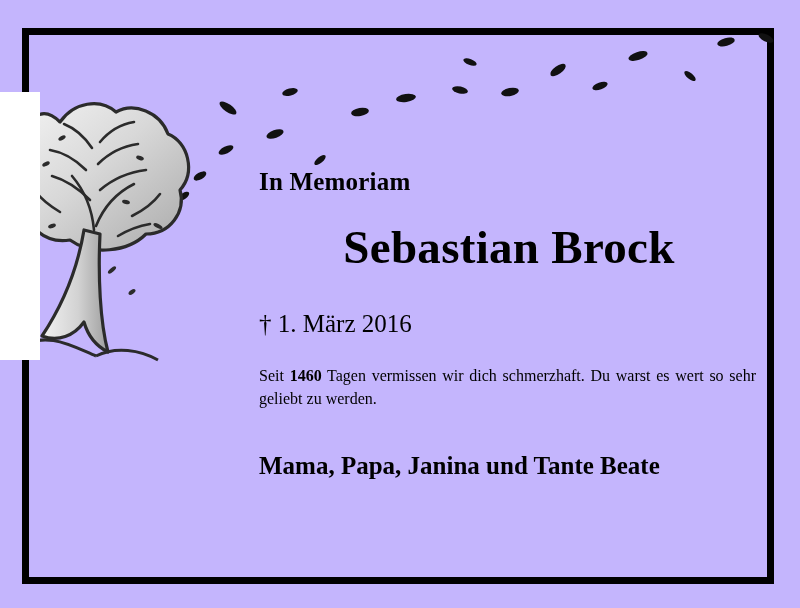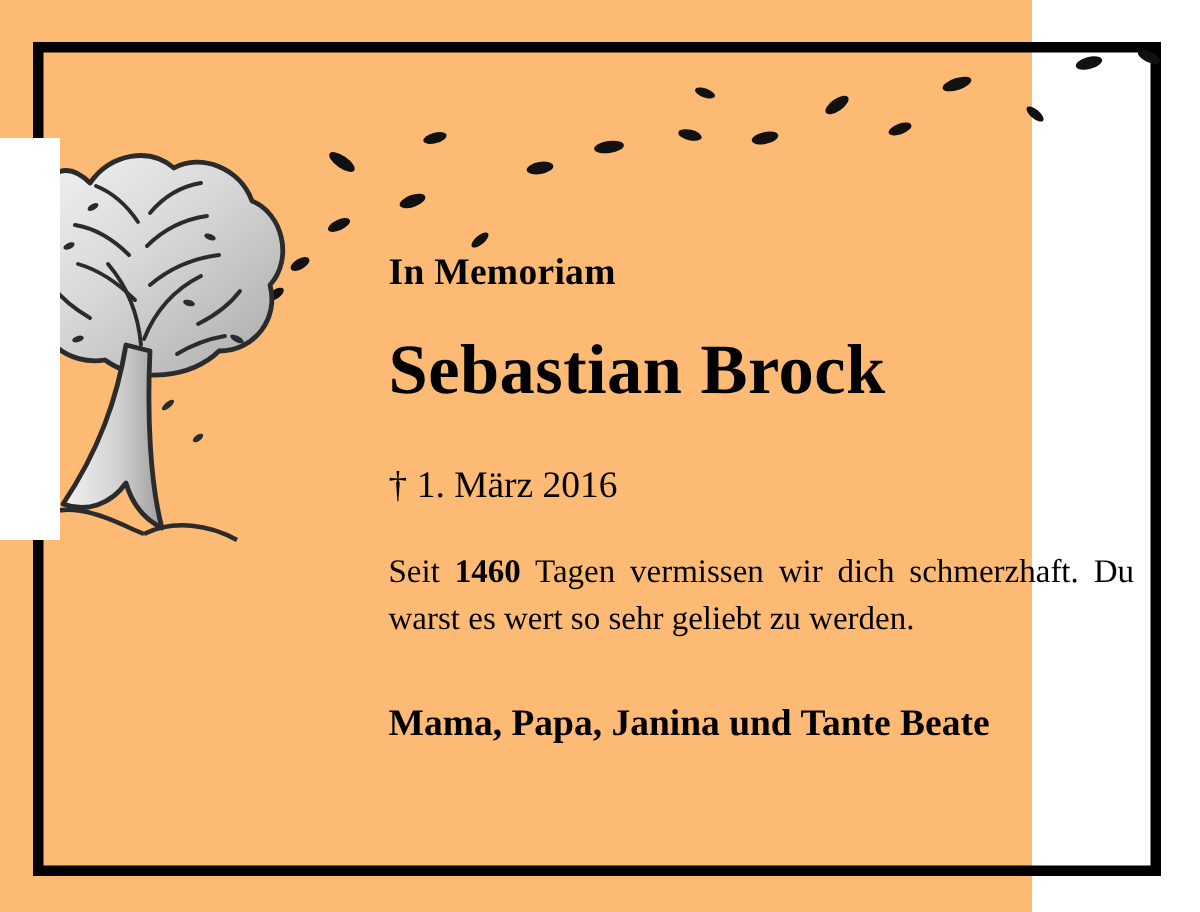--- a/index.html
+++ b/index.html
@@ -10,23 +10,23 @@
   body {
     width: 800px;
     height: 608px;
     font-family: "Liberation Serif", serif;
     color: #000000;
     overflow: hidden;
   }
 
   .memoriam-card {
     position: relative;
-    width: 688px;
+    width: 800px;
     height: 608px;
-    background: #fdba74;
+    background: #c4b5fd;
     box-sizing: border-box;
   }
 
   
   .frame {
     position: absolute;
     left: 22px;
     top: 28px;
     width: 752px;
     height: 556px;
@@ -74,30 +74,31 @@
     line-height: 1.1;
     letter-spacing: 0.2px;
   }
 
   .deceased-name {
     font-weight: bold;
     font-size: 47px;
     line-height: 1.1;
     margin-top: 26px;
     letter-spacing: 0.3px;
+    text-align: center;
   }
 
   .death-date {
     font-size: 25px;
     line-height: 1.2;
     margin-top: 36px;
   }
 
   .memorial-text {
-    font-size: 22px;
+    font-size: 16px;
     line-height: 1.42;
     margin-top: 26px;
     text-align: justify;
     text-justify: inter-word;
     width: 497px;
   }
 
   .memorial-text .days-count {
     font-weight: bold;
   }

